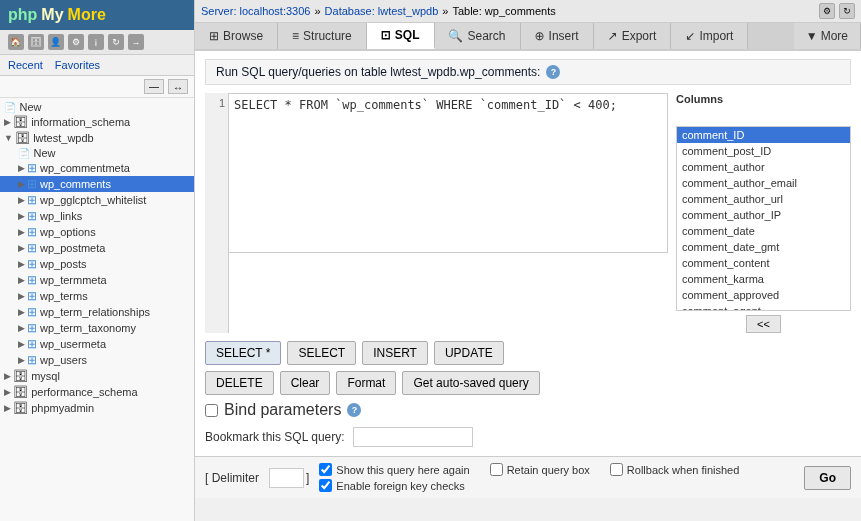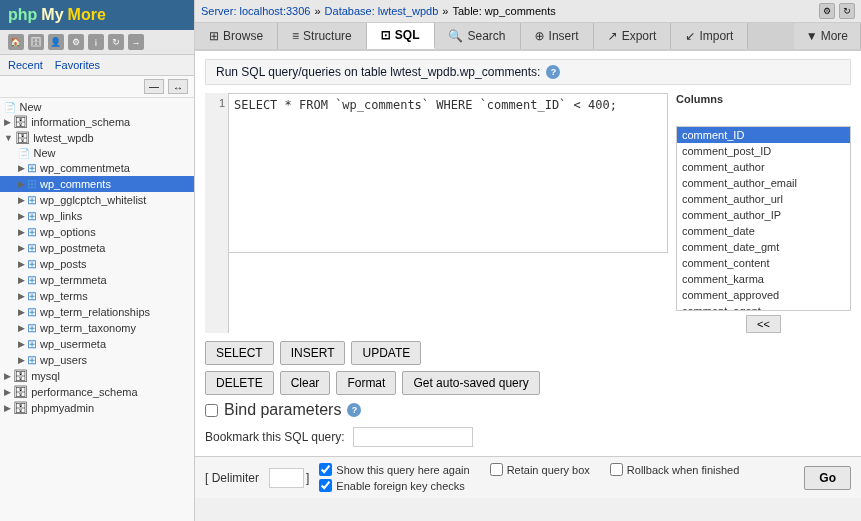--- a/index.html
+++ b/index.html
@@ -494,20 +494,21 @@
             <div class="column-item">comment_approved</div>
             <div class="column-item">comment_agent</div>
           </div>
         <div id="columns-insert-btn">
           <button>&lt;&lt;</button>
         </div>
       </div>
     </div>
 
     <div id="sql-buttons">
+      <button class="sql-btn primary">SELECT *</button>
       <button class="sql-btn">SELECT</button>
       <button class="sql-btn">INSERT</button>
       <button class="sql-btn">UPDATE</button>
     </div>
     <div id="sql-buttons2" style="display:flex;gap:6px;margin-bottom:6px;">
       <button class="sql-btn">DELETE</button>
       <button class="sql-btn">Clear</button>
       <button class="sql-btn">Format</button>
       <button class="sql-btn">Get auto-saved query</button>
     </div>

